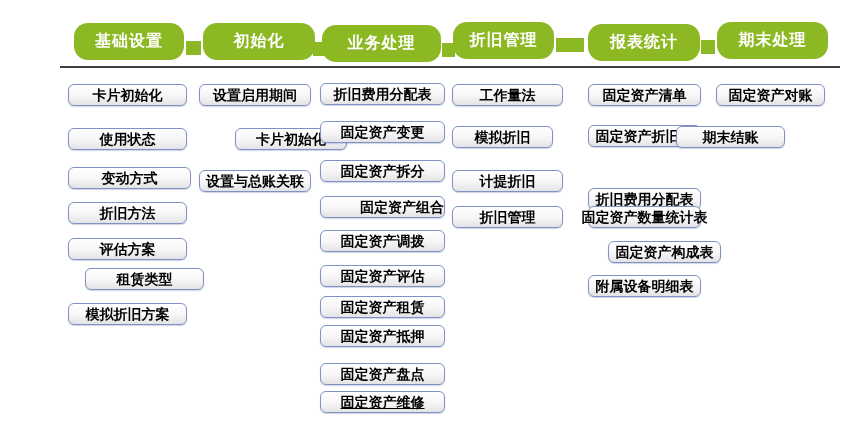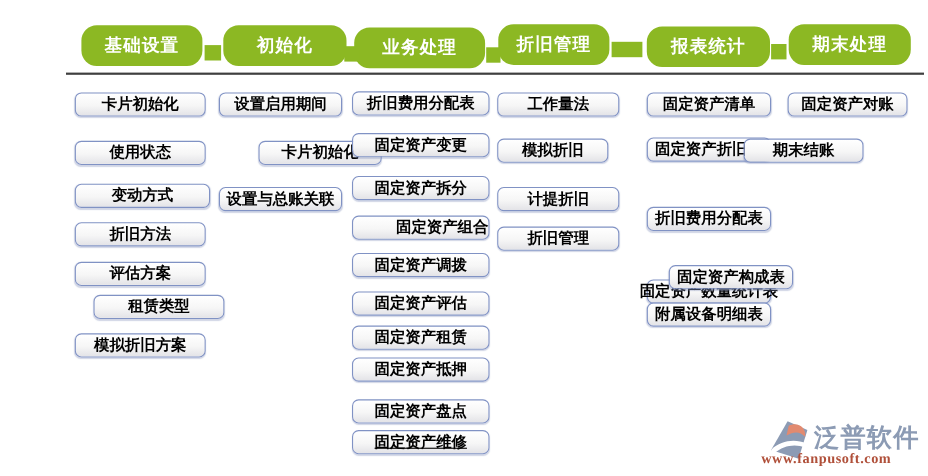--- a/index.html
+++ b/index.html
@@ -135,21 +135,21 @@
       <div class="module-header" style="left: 588px; top: 24px; width: 112px;">报表统计</div>
       <div class="menu-button" style="left: 588px; top: 84px; width: 113px;">
         <span>固定资产清单</span>
       </div>
       <div class="menu-button" style="left: 588px; top: 125px; width: 113px;">
         <span>固定资产折旧表</span>
       </div>
       <div class="menu-button" style="left: 588px; top: 170px; width: 113px; margin-top: 18px;">
         <span>折旧费用分配表</span>
       </div>
-      <div class="menu-button" style="left: 588px; top: 206px; width: 113px; margin-top: 48px;">
+      <div class="menu-button" style="left: 588px; top: 206px; width: 113px;">
         <span>固定资产数量统计表</span>
       </div>
       <div class="menu-button" style="left: 608px; top: 241px; width: 113px;">
         <span>固定资产构成表</span>
       </div>
       <div class="menu-button" style="left: 588px; top: 275px; width: 113px;">
         <span>附属设备明细表</span>
       </div>
       <div class="module-header" style="left: 717px; top: 22px; width: 111px;">期末处理</div>
       <div class="menu-button" style="left: 716px; top: 84px; width: 109px;">
@@ -159,24 +159,13 @@
         <span>期末结账</span>
       </div>
       <div class="header-connector" style="left: 186px; top: 41px; width: 15px;"></div>
       <div class="header-connector" style="left: 313px; top: 42px; width: 14px;"></div>
       <div class="header-connector" style="left: 442px; top: 43px; width: 13px;"></div>
       <div class="header-connector" style="left: 556px; top: 38px; width: 28px;"></div>
       <div class="header-connector" style="left: 701px; top: 40px; width: 14px;"></div>
     </div>
   <div id="divider"></div>
 
-  <div id="logo">
-    <span id="logo-icon">
-      <svg width="38" height="36" viewBox="0 0 38 36">
-        <path d="M18 1 L36 9 L28 35 L3 27 Z" fill="#8c9bb4"></path>
-        <path d="M19 5 C27 1 35 6 34 15 C29 10 24 10 17 14 Z" fill="#e28a70"></path>
-        <path d="M3 27 C12 18 25 17 35 21 L34 25 C25 21 14 23 6 30 Z" fill="#ffffff"></path>
-      </svg>
-    </span>
-    <span id="logo-name">泛普软件</span>
-    <span id="logo-url">www.fanpusoft.com</span>
-  </div>
 </div>
 
 </body></html>

